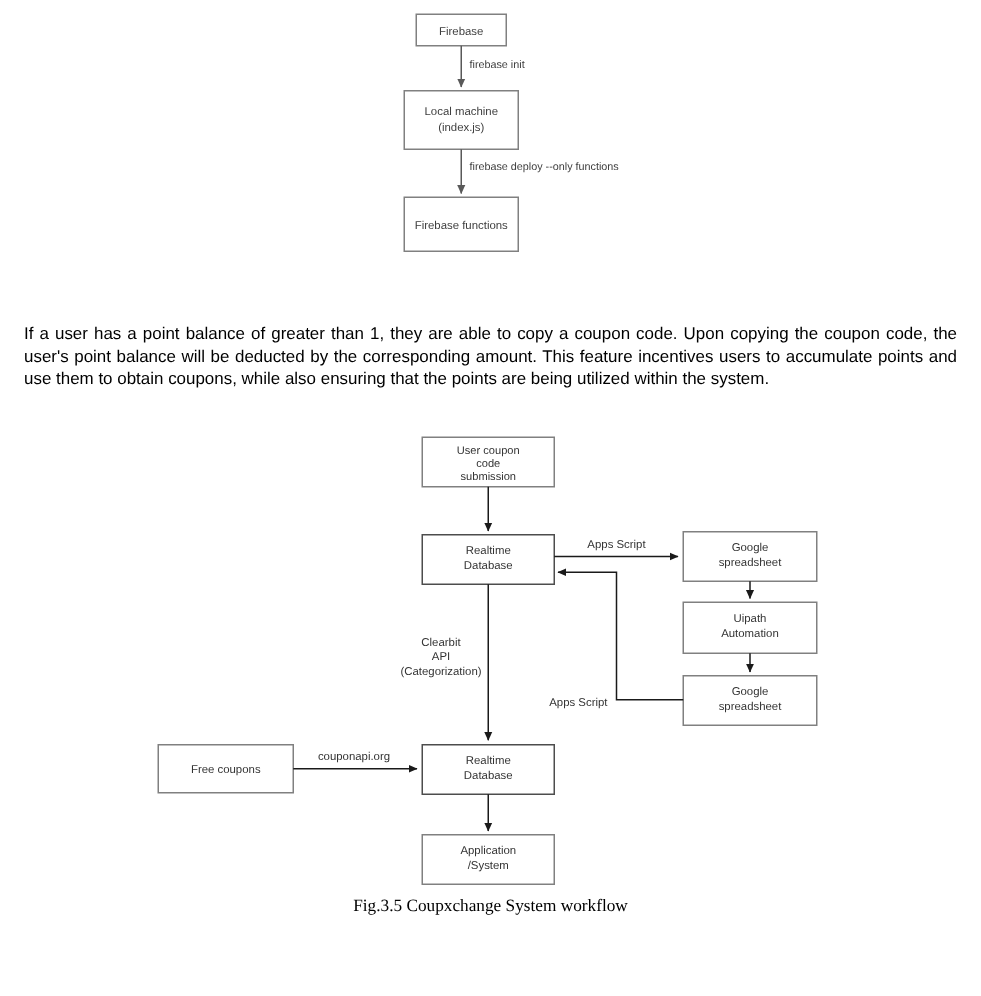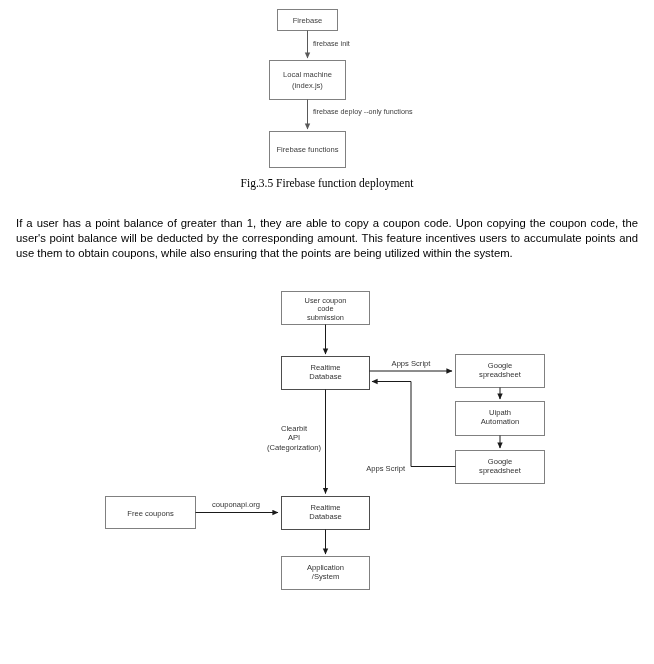--- a/index.html
+++ b/index.html
@@ -100,21 +100,20 @@
         <text x="313" y="113.5" text-anchor="start" font-family="Liberation Sans, sans-serif" font-size="7.2" fill="#3d3d3d">firebase deploy --only functions</text>
       </g>
 
       <g>
         <rect x="269.5" y="131.5" width="76" height="36" fill="#ffffff" stroke="#808080" stroke-width="1"></rect>
         <text x="307.5" y="152.4" text-anchor="middle" font-family="Liberation Sans, sans-serif" font-size="7.6" fill="#3d3d3d">Firebase functions</text>
       </g>
     </svg>
   </div>
 
-  <div class="caption" style="top:176px;">Fig.3.5 Firebase function deployment</div>
 
 
   <div class="body-par" style="left:16px; top:216px; width:622px;">If a user has a point balance of greater than 1, they are able to copy a coupon code. Upon copying the coupon code, the user's point balance will be deducted by the corresponding amount. This feature incentives users to accumulate points and use them to obtain coupons, while also ensuring that the points are being utilized within the system.</div>
 
   <div class="figure" style="top:283px; height:312px;">
     <svg width="654" height="312" viewBox="0 283 654 312" xmlns="http://www.w3.org/2000/svg">
       <defs>
         <marker id="arrowB" markerWidth="8" markerHeight="8" refX="5.6" refY="3" orient="auto" markerUnits="strokeWidth">
           <path d="M0,0.3 L6,3 L0,5.7 z" fill="#1a1a1a"></path>
         </marker>
@@ -201,15 +200,16 @@
       </g>
 
       <g>
         <rect x="281.5" y="556.5" width="88" height="33" fill="#ffffff" stroke="#808080" stroke-width="1"></rect>
         <text x="325.5" y="569.6" text-anchor="middle" font-family="Liberation Sans, sans-serif" font-size="7.6" fill="#333333">Application</text>
         <text x="325.5" y="579.2" text-anchor="middle" font-family="Liberation Sans, sans-serif" font-size="7.6" fill="#333333">/System</text>
       </g>
     </svg>
   </div>
 
+  <div class="caption" style="top:597px;">Fig.3.5 Coupxchange System workflow</div>
 
 
 </div>
 
 </body></html>

